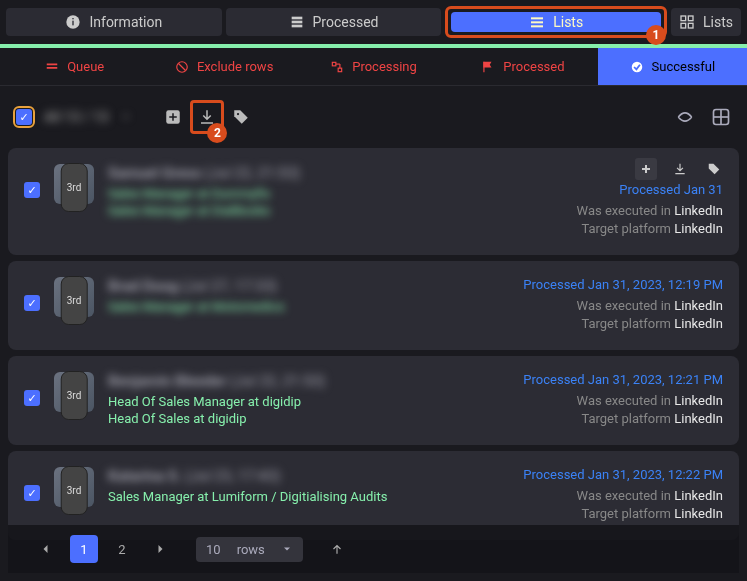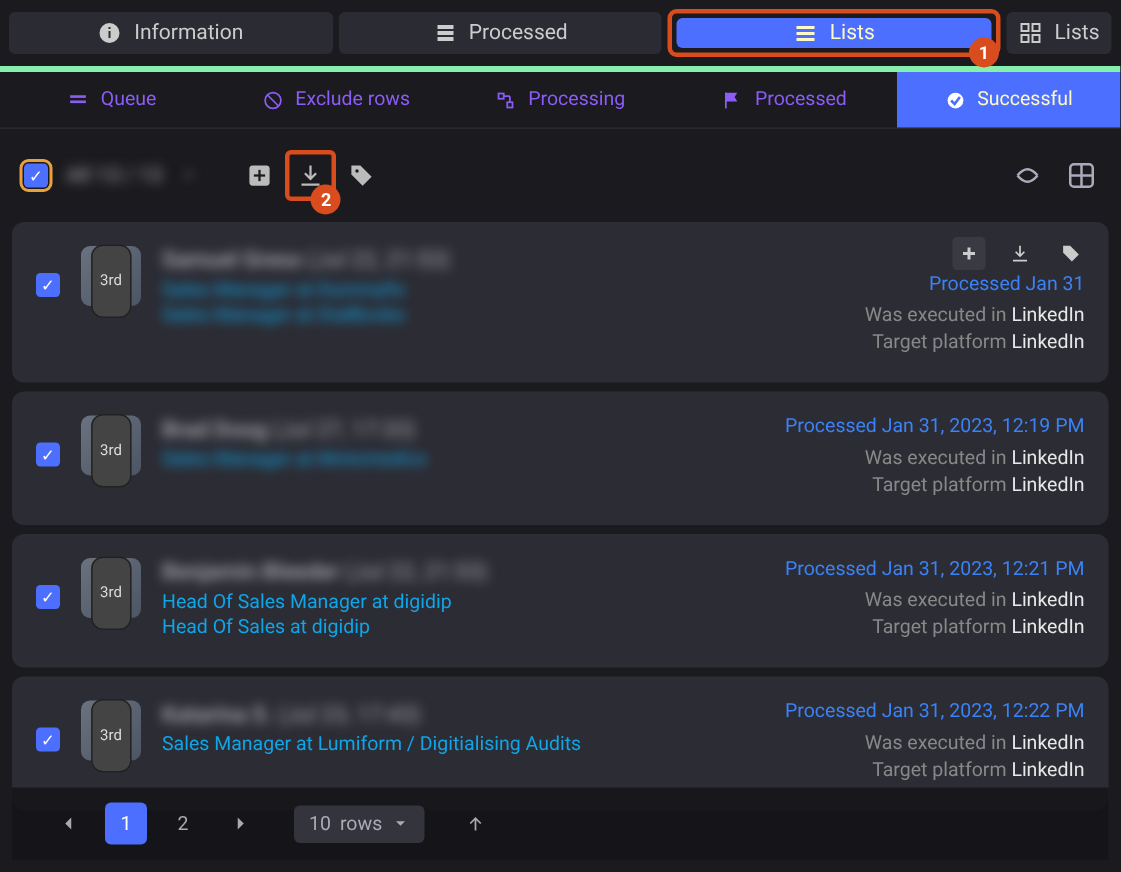--- a/index.html
+++ b/index.html
@@ -62,25 +62,25 @@
     border-bottom: 1px solid #2a2a30;
   }
   .sub-tab {
     flex: 1;
     display: flex;
     align-items: center;
     justify-content: center;
     gap: 8px;
     cursor: pointer;
     font-size: 13px;
-    color: #8b5cf6;
+    color: #ef4444;
   }
   .sub-tab.active {
     background: #4c6fff;
-    color: #fef9c3;
+    color: #000000;
   }
   .toolbar {
     display: flex;
     align-items: center;
     padding: 14px 16px;
     gap: 12px;
     position: relative;
   }
   .checkbox {
     width: 16px;
@@ -169,21 +169,21 @@
     min-width: 0;
   }
   .card-name {
     font-size: 15px;
     font-weight: 600;
     margin-bottom: 4px;
     color: #a5a5b0;
   }
   .card-sub {
     font-size: 13px;
-    color: #0ea5e9;
+    color: #86efac;
     margin-bottom: 2px;
   }
   .card-right {
     text-align: right;
     font-size: 13px;
     flex-shrink: 0;
   }
   .processed {
     color: #3b82f6;
     margin-bottom: 6px;
@@ -237,21 +237,21 @@
   .pager-btn.num {
     font-size: 13px;
   }
   .pager-btn.active {
     background: #4c6fff;
     color: #fff;
   }
   .rows-select {
     display: flex;
     align-items: center;
-    gap: 6px;
+    gap: 16px;
     background: #34343c;
     padding: 5px 10px;
     border-radius: 4px;
     margin-left: 12px;
     font-size: 13px;
   }
   svg { display: block; }
 </style>
 </head>
 <body>

